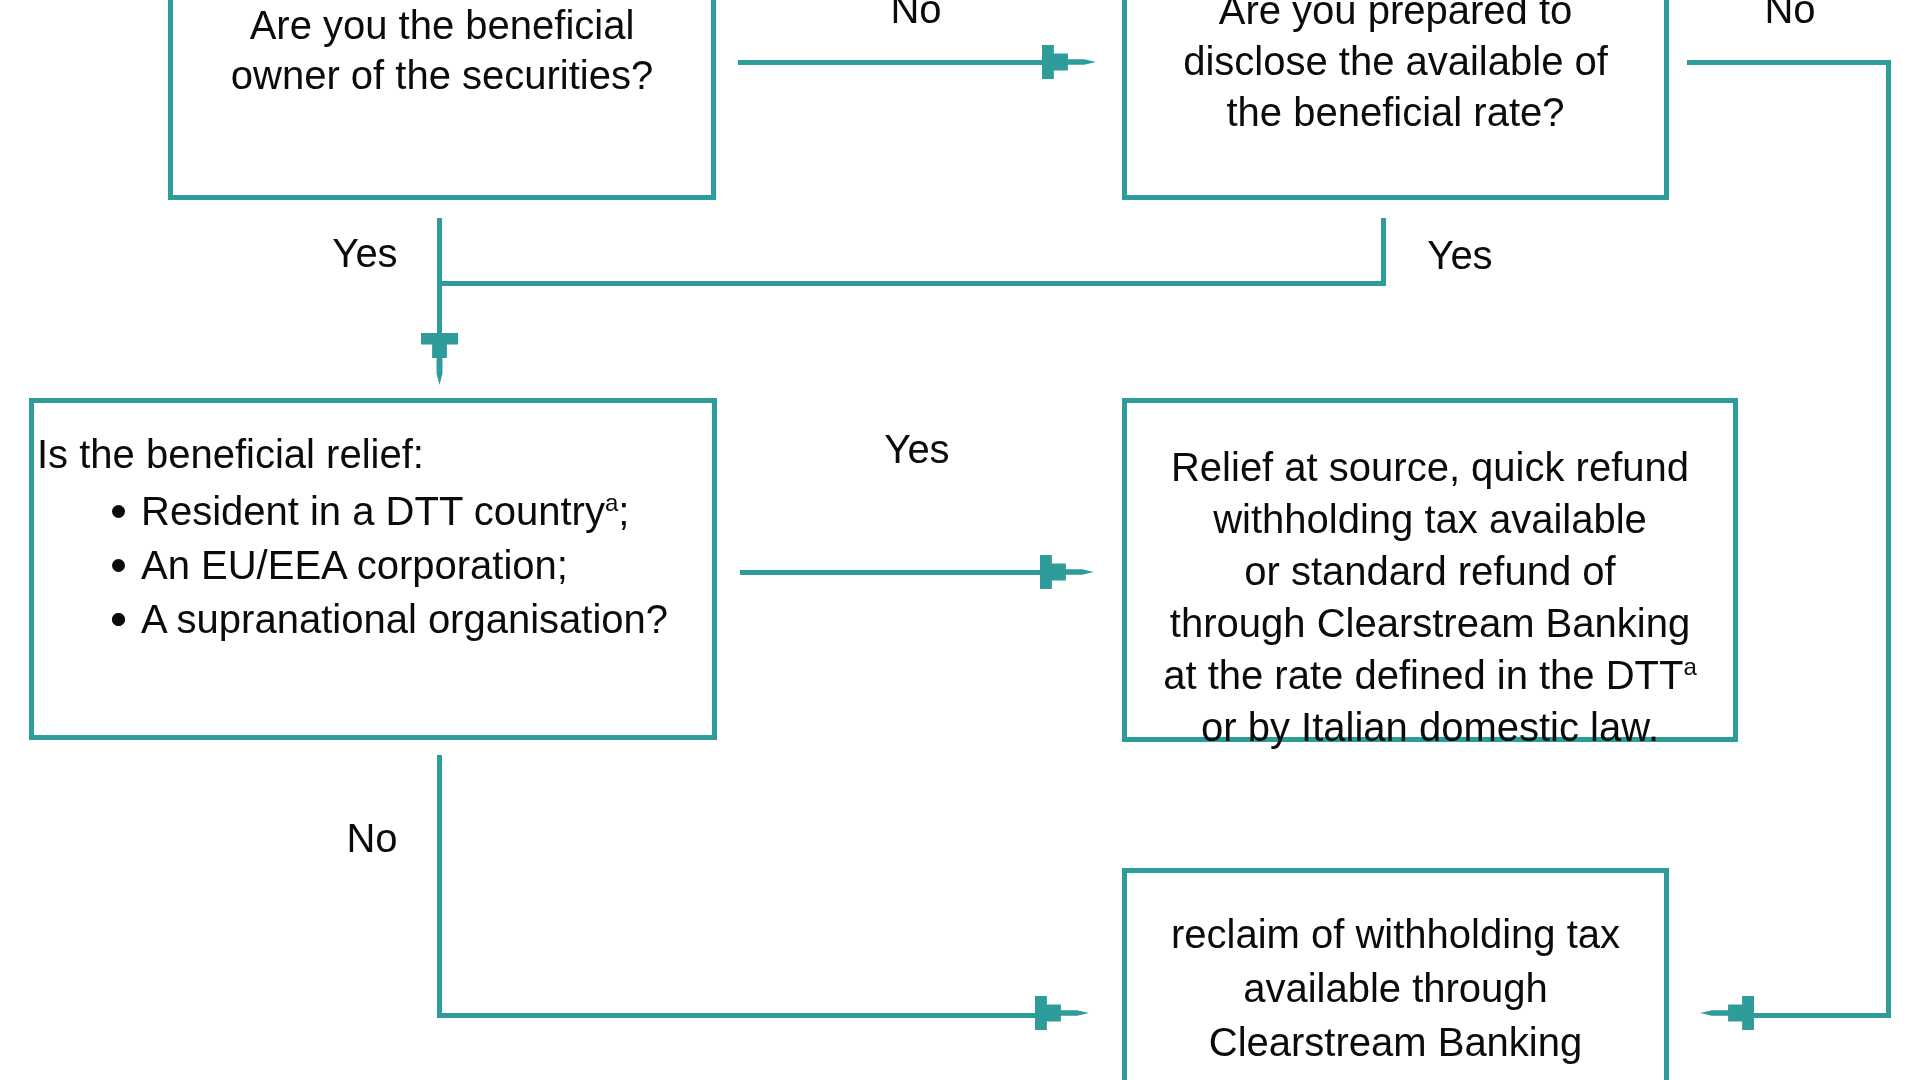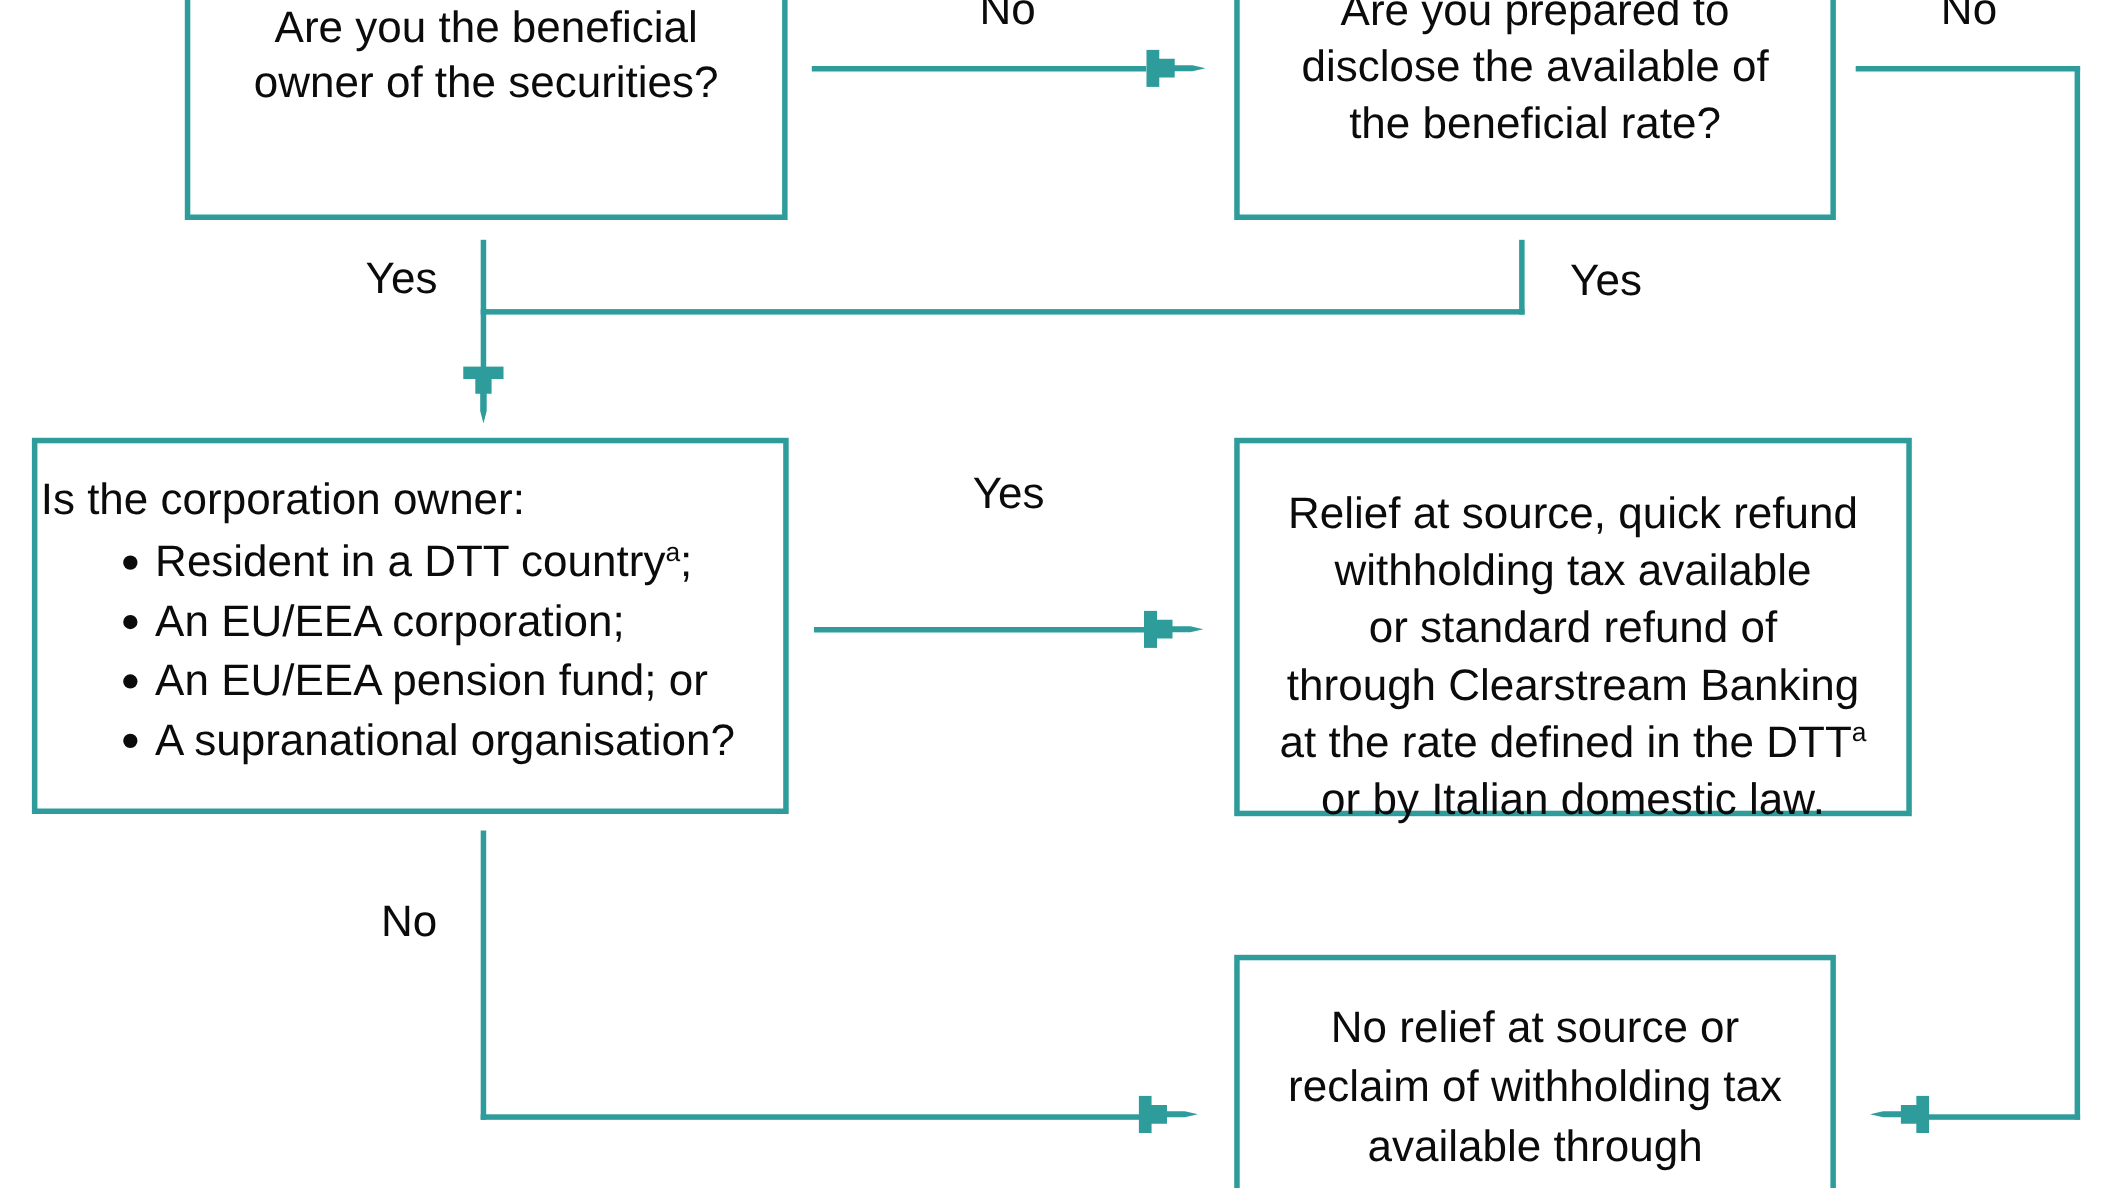--- a/index.html
+++ b/index.html
@@ -75,51 +75,50 @@
 
   <div class="box" style="left:1122px;top:-100px;width:547px;height:300px;">
     <div class="box-text" style="top:80px;line-height:51px;">
       <div>Are you prepared to</div>
       <div>disclose the available of</div>
       <div>the beneficial rate?</div>
     </div>
   </div>
 
   <div class="box" style="left:29px;top:398px;width:688px;height:342px;">
-    <div class="box-text-left" style="top:24px;left:3px;line-height:54px;">Is the corporation owner:</div>
+    <div class="box-text-left" style="top:24px;left:3px;line-height:54px;">Is the beneficial relief:</div>
     <div class="box-text-left" style="top:81px;">
       <div class="bullet-row">
         <span class="bullet-dot"></span><span>Resident in a DTT country</span><sup>a</sup><span>;</span>
       </div>
       <div class="bullet-row">
         <span class="bullet-dot"></span><span>An EU/EEA corporation;</span>
       </div>
       <div class="bullet-row">
-        <span class="bullet-dot"></span><span>An EU/EEA pension fund; or</span>
+        <span class="bullet-dot"></span>
       </div>
       <div class="bullet-row">
         <span class="bullet-dot"></span><span>A supranational organisation?</span>
       </div>
     </div>
   </div>
 
   <div class="box" style="left:1122px;top:398px;width:616px;height:344px;">
     <div class="box-text" style="top:6px;line-height:52px;margin-top:32px;">
       <div>Relief at source, quick refund</div>
       <div>withholding tax available</div>
       <div>or standard refund of</div>
       <div>through Clearstream Banking</div>
       <div><span>at the rate defined in the DTT</span><sup>a</sup></div>
       <div>or by Italian domestic law.</div>
     </div>
   </div>
 
   <div class="box" style="left:1122px;top:868px;width:547px;height:310px;">
     <div class="box-text" style="top:34px;line-height:54px;">
-      <div>No relief at source or</div>
       <div>reclaim of withholding tax</div>
       <div>available through</div>
       <div>Clearstream Banking</div>
     </div>
   </div>
 
   <div class="line" style="left:738px;top:60px;width:304px;height:5px;"></div>
   <div class="arrow arrow-right" style="left:1042px;top:45px;width:54px;height:34px;"></div>
 
   <div class="line" style="left:1687px;top:60px;width:204px;height:5px;"></div>

